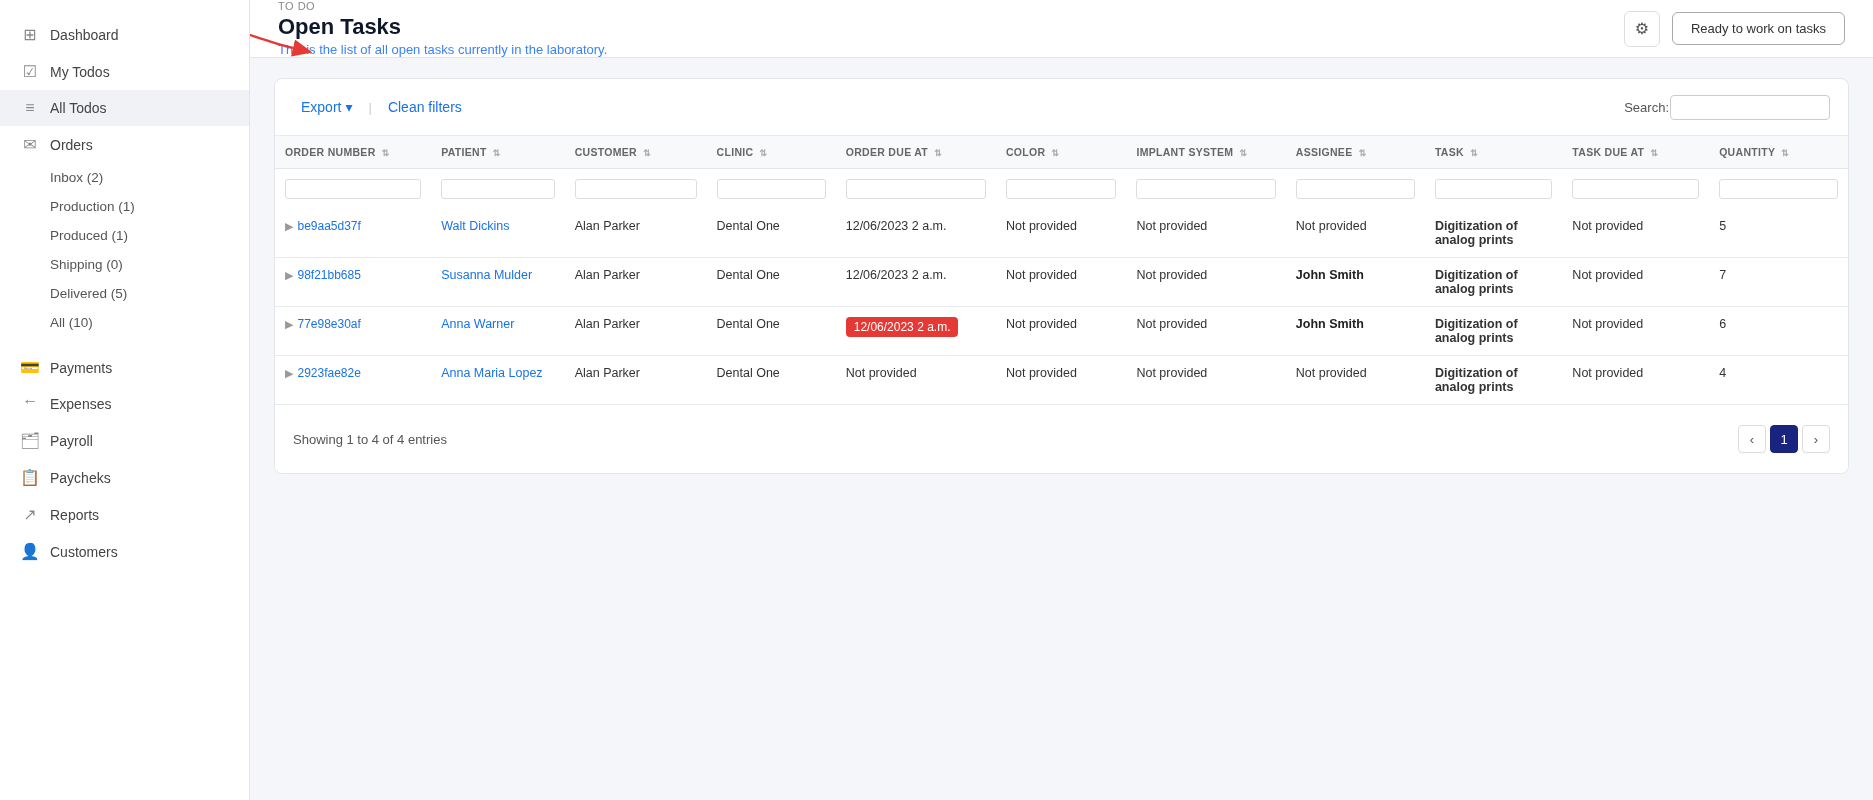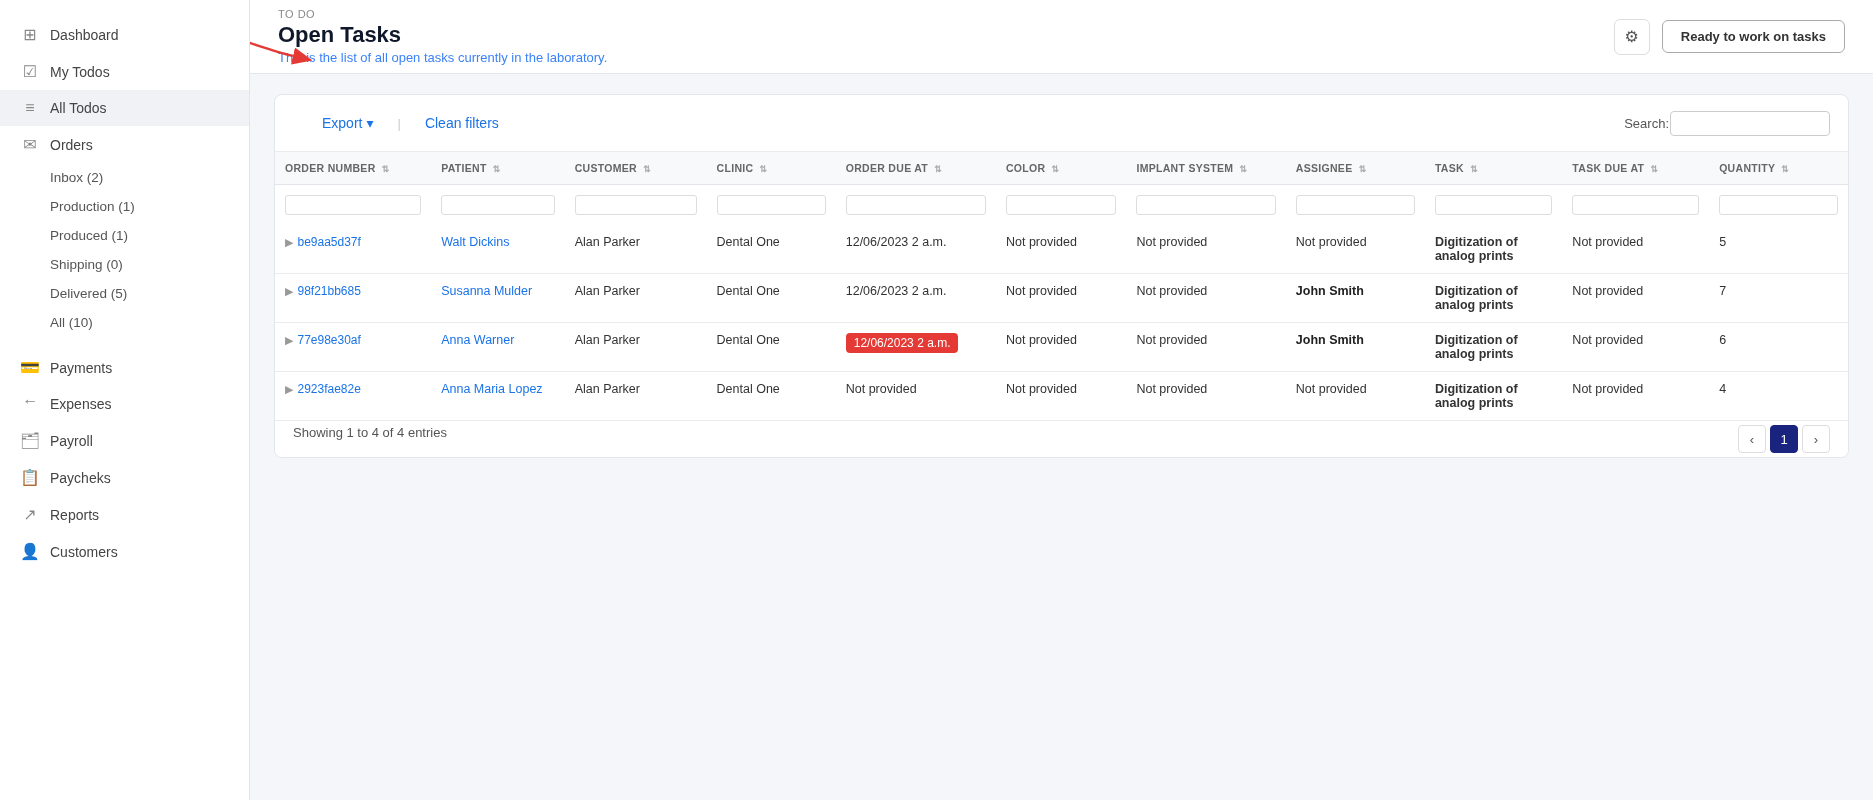--- a/index.html
+++ b/index.html
@@ -41,21 +41,21 @@
       flex: 1;
       display: flex;
       flex-direction: column;
       overflow: hidden;
       background: #f5f6fa;
     }
 
     
     .header {
       background: #fff;
-      padding: 8px 28px;
+      padding: 0 28px;
       border-bottom: 1px solid #e2e6ea;
       display: flex;
       align-items: center;
       justify-content: space-between;
     }
     .header-left .to-do-label {
       font-size: 11px;
       text-transform: uppercase;
       color: #888;
       letter-spacing: 0.5px;
@@ -90,21 +90,21 @@
       color: #555;
     }
     .ready-btn {
       padding: 8px 18px;
       border: 1px solid #aaa;
       border-radius: 6px;
       background: #fff;
       cursor: pointer;
       font-size: 13px;
       color: #333;
-      font-weight: 700;
+      font-weight: 400;
       white-space: nowrap;
     }
 
     
     .content {
       flex: 1;
       padding: 20px 24px;
       overflow-y: auto;
     }
 
@@ -117,21 +117,21 @@
     }
 
     
     .toolbar {
       display: flex;
       align-items: center;
       justify-content: space-between;
       padding: 14px 18px;
       border-bottom: 1px solid #e9ecef;
     }
-    .toolbar-left { display: flex; align-items: center; gap: 12px; margin-left: 21px; }
+    .toolbar-left { display: flex; align-items: center; gap: 4px; }
     .export-btn {
       background: none;
       border: none;
       color: #1a73e8;
       font-size: 14px;
       font-weight: 500;
       cursor: pointer;
       padding: 6px 8px;
       display: flex;
       align-items: center;
@@ -227,22 +227,23 @@
       white-space: nowrap;
       display: inline-block;
     }
 
     .not-provided { color: #888; }
     .bold-text { font-weight: 700; color: #222; }
 
     
     .table-footer {
       display: flex;
+      align-items: center;
       justify-content: space-between;
-      padding: 4px 18px;
+      padding: 20px 18px;
       border-top: 1px solid #e9ecef;
       background: #fff;
       font-size: 13px;
       color: #555;
     }
     .pagination {
       display: flex;
       align-items: center;
       gap: 4px;
     }

